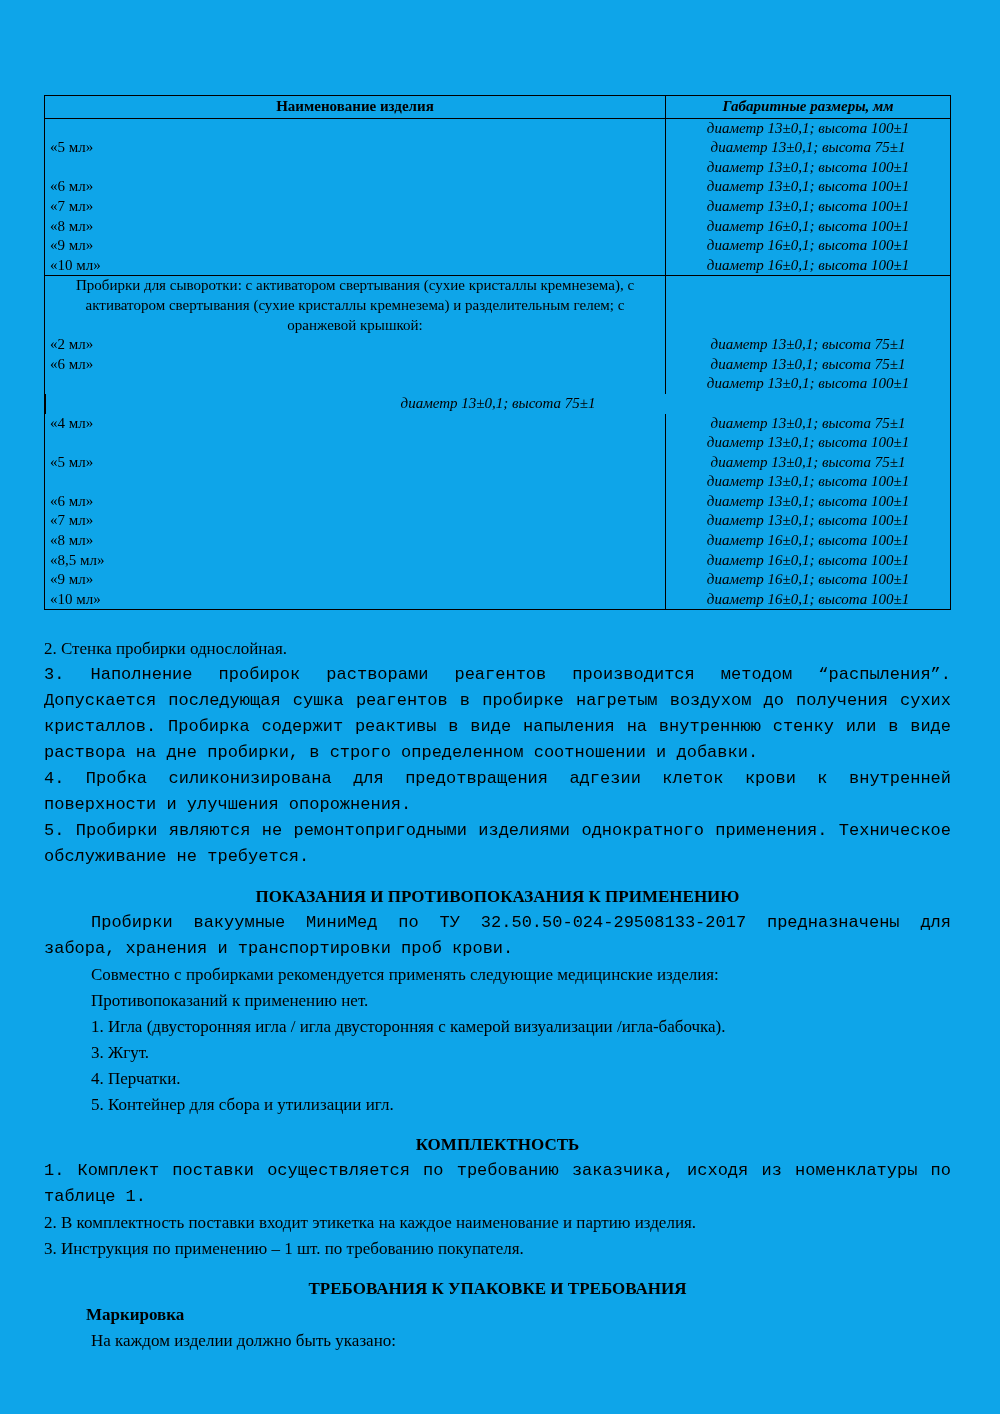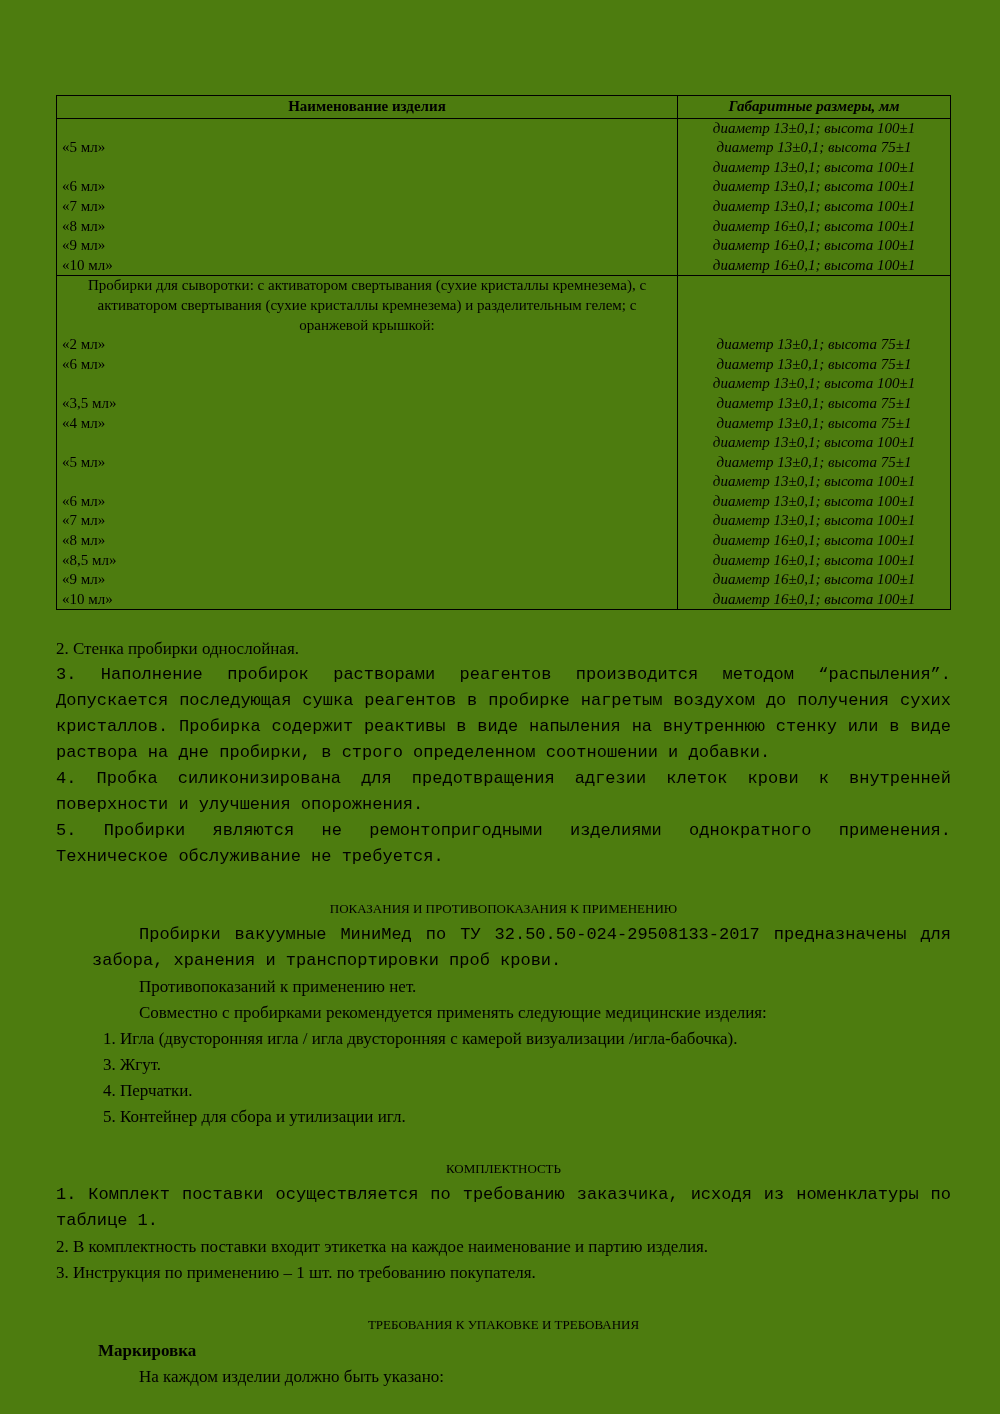--- a/index.html
+++ b/index.html
@@ -4,46 +4,46 @@
 <style>
   * { margin: 0; padding: 0; box-sizing: border-box; }
   html, body { background: #ffffff; }
   body {
     width: 1000px; height: 1414px;
     font-family: "Liberation Serif", serif;
     color: #000;
   }
   .page {
     width: 1000px; height: 1414px;
-    padding: 95px 49px 20px 56px;
-    background: #4d7c0f;
+    padding: 95px 49px 20px 44px;
+    background: #0ea5e9;
   }
   
   .doc-table {
     border: 1px solid #000;
     font-size: 15px;
     line-height: 19.6px;
     margin-bottom: 26px;
   }
   .t-row { display: flex; }
   .t-left { width: 620px; padding: 0 5px; }
   .t-right { flex: 1; border-left: 1px solid #000; text-align: center; font-style: italic; }
   .t-header { border-bottom: 1px solid #000; }
   .t-header .t-left, .t-header .t-right {
     font-weight: bold; text-align: center; padding: 1px 0;
   }
   .b2-start { border-top: 1px solid #000; text-align: center; }
   
   .body-text { font-size: 17px; line-height: 26px; }
   .just { text-align: justify; font-family: Liberation Mono, monospace; }
-  .ind { text-indent: 47px; margin-left: 36px; }
+  .ind { text-indent: 47px; }
   .list-item { margin-left: 47px; }
   .section-heading {
-    text-align: center; font-weight: normal;
-    font-size: 13px; margin-top: 26px;
+    text-align: center; font-weight: bold;
+    font-size: 17px; margin-top: 14px;
   }
   .sub-heading { font-weight: bold; margin-left: 42px; }
 </style>
 </head>
 <body>
 
 <div class="page">
 
   <div class="doc-table">
 
@@ -96,21 +96,20 @@
     </div>
     <div class="t-row">
       <div class="t-left">«6 мл»</div>
       <div class="t-right">диаметр 13±0,1; высота 75±1</div>
     </div>
     <div class="t-row">
       <div class="t-left"></div>
       <div class="t-right">диаметр 13±0,1; высота 100±1</div>
     </div>
     <div class="t-row">
-      <div class="t-left">«3,5 мл»</div>
       <div class="t-right">диаметр 13±0,1; высота 75±1</div>
     </div>
     <div class="t-row">
       <div class="t-left">«4 мл»</div>
       <div class="t-right">диаметр 13±0,1; высота 75±1</div>
     </div>
     <div class="t-row">
       <div class="t-left"></div>
       <div class="t-right">диаметр 13±0,1; высота 100±1</div>
     </div>
@@ -150,22 +149,22 @@
 
   <div class="body-text">
 
     <p>2. Стенка пробирки однослойная.</p>
     <p class="just">3. Наполнение пробирок растворами реагентов производится методом “распыления”. Допускается последующая сушка реагентов в пробирке нагретым воздухом до получения сухих кристаллов. Пробирка содержит реактивы в виде напыления на внутреннюю стенку или в виде раствора на дне пробирки, в строго определенном соотношении и добавки.</p>
     <p class="just">4. Пробка силиконизирована для предотвращения адгезии клеток крови к внутренней поверхности и улучшения опорожнения.</p>
     <p class="just">5. Пробирки являются не ремонтопригодными изделиями однократного применения. Техническое обслуживание не требуется.</p>
 
     <h2 class="section-heading">ПОКАЗАНИЯ И ПРОТИВОПОКАЗАНИЯ К ПРИМЕНЕНИЮ</h2>
     <p class="just ind">Пробирки вакуумные МиниМед по ТУ 32.50.50-024-29508133-2017 предназначены для забора, хранения и транспортировки проб крови.</p>
+    <p class="ind">Совместно с пробирками рекомендуется применять следующие медицинские изделия:</p>
     <p class="ind">Противопоказаний к применению нет.</p>
-    <p class="ind">Совместно с пробирками рекомендуется применять следующие медицинские изделия:</p>
     <p class="list-item">1. Игла (двусторонняя игла / игла двусторонняя с камерой визуализации /игла-бабочка).</p>
     <p class="list-item">3. Жгут.</p>
     <p class="list-item">4. Перчатки.</p>
     <p class="list-item">5. Контейнер для сбора и утилизации игл.</p>
 
     <h2 class="section-heading">КОМПЛЕКТНОСТЬ</h2>
     <p class="just">1. Комплект поставки осуществляется по требованию заказчика, исходя из номенклатуры по таблице 1.</p>
     <p>2. В комплектность поставки входит этикетка на каждое наименование и партию изделия.</p>
     <p>3. Инструкция по применению – 1 шт. по требованию покупателя.</p>
 

